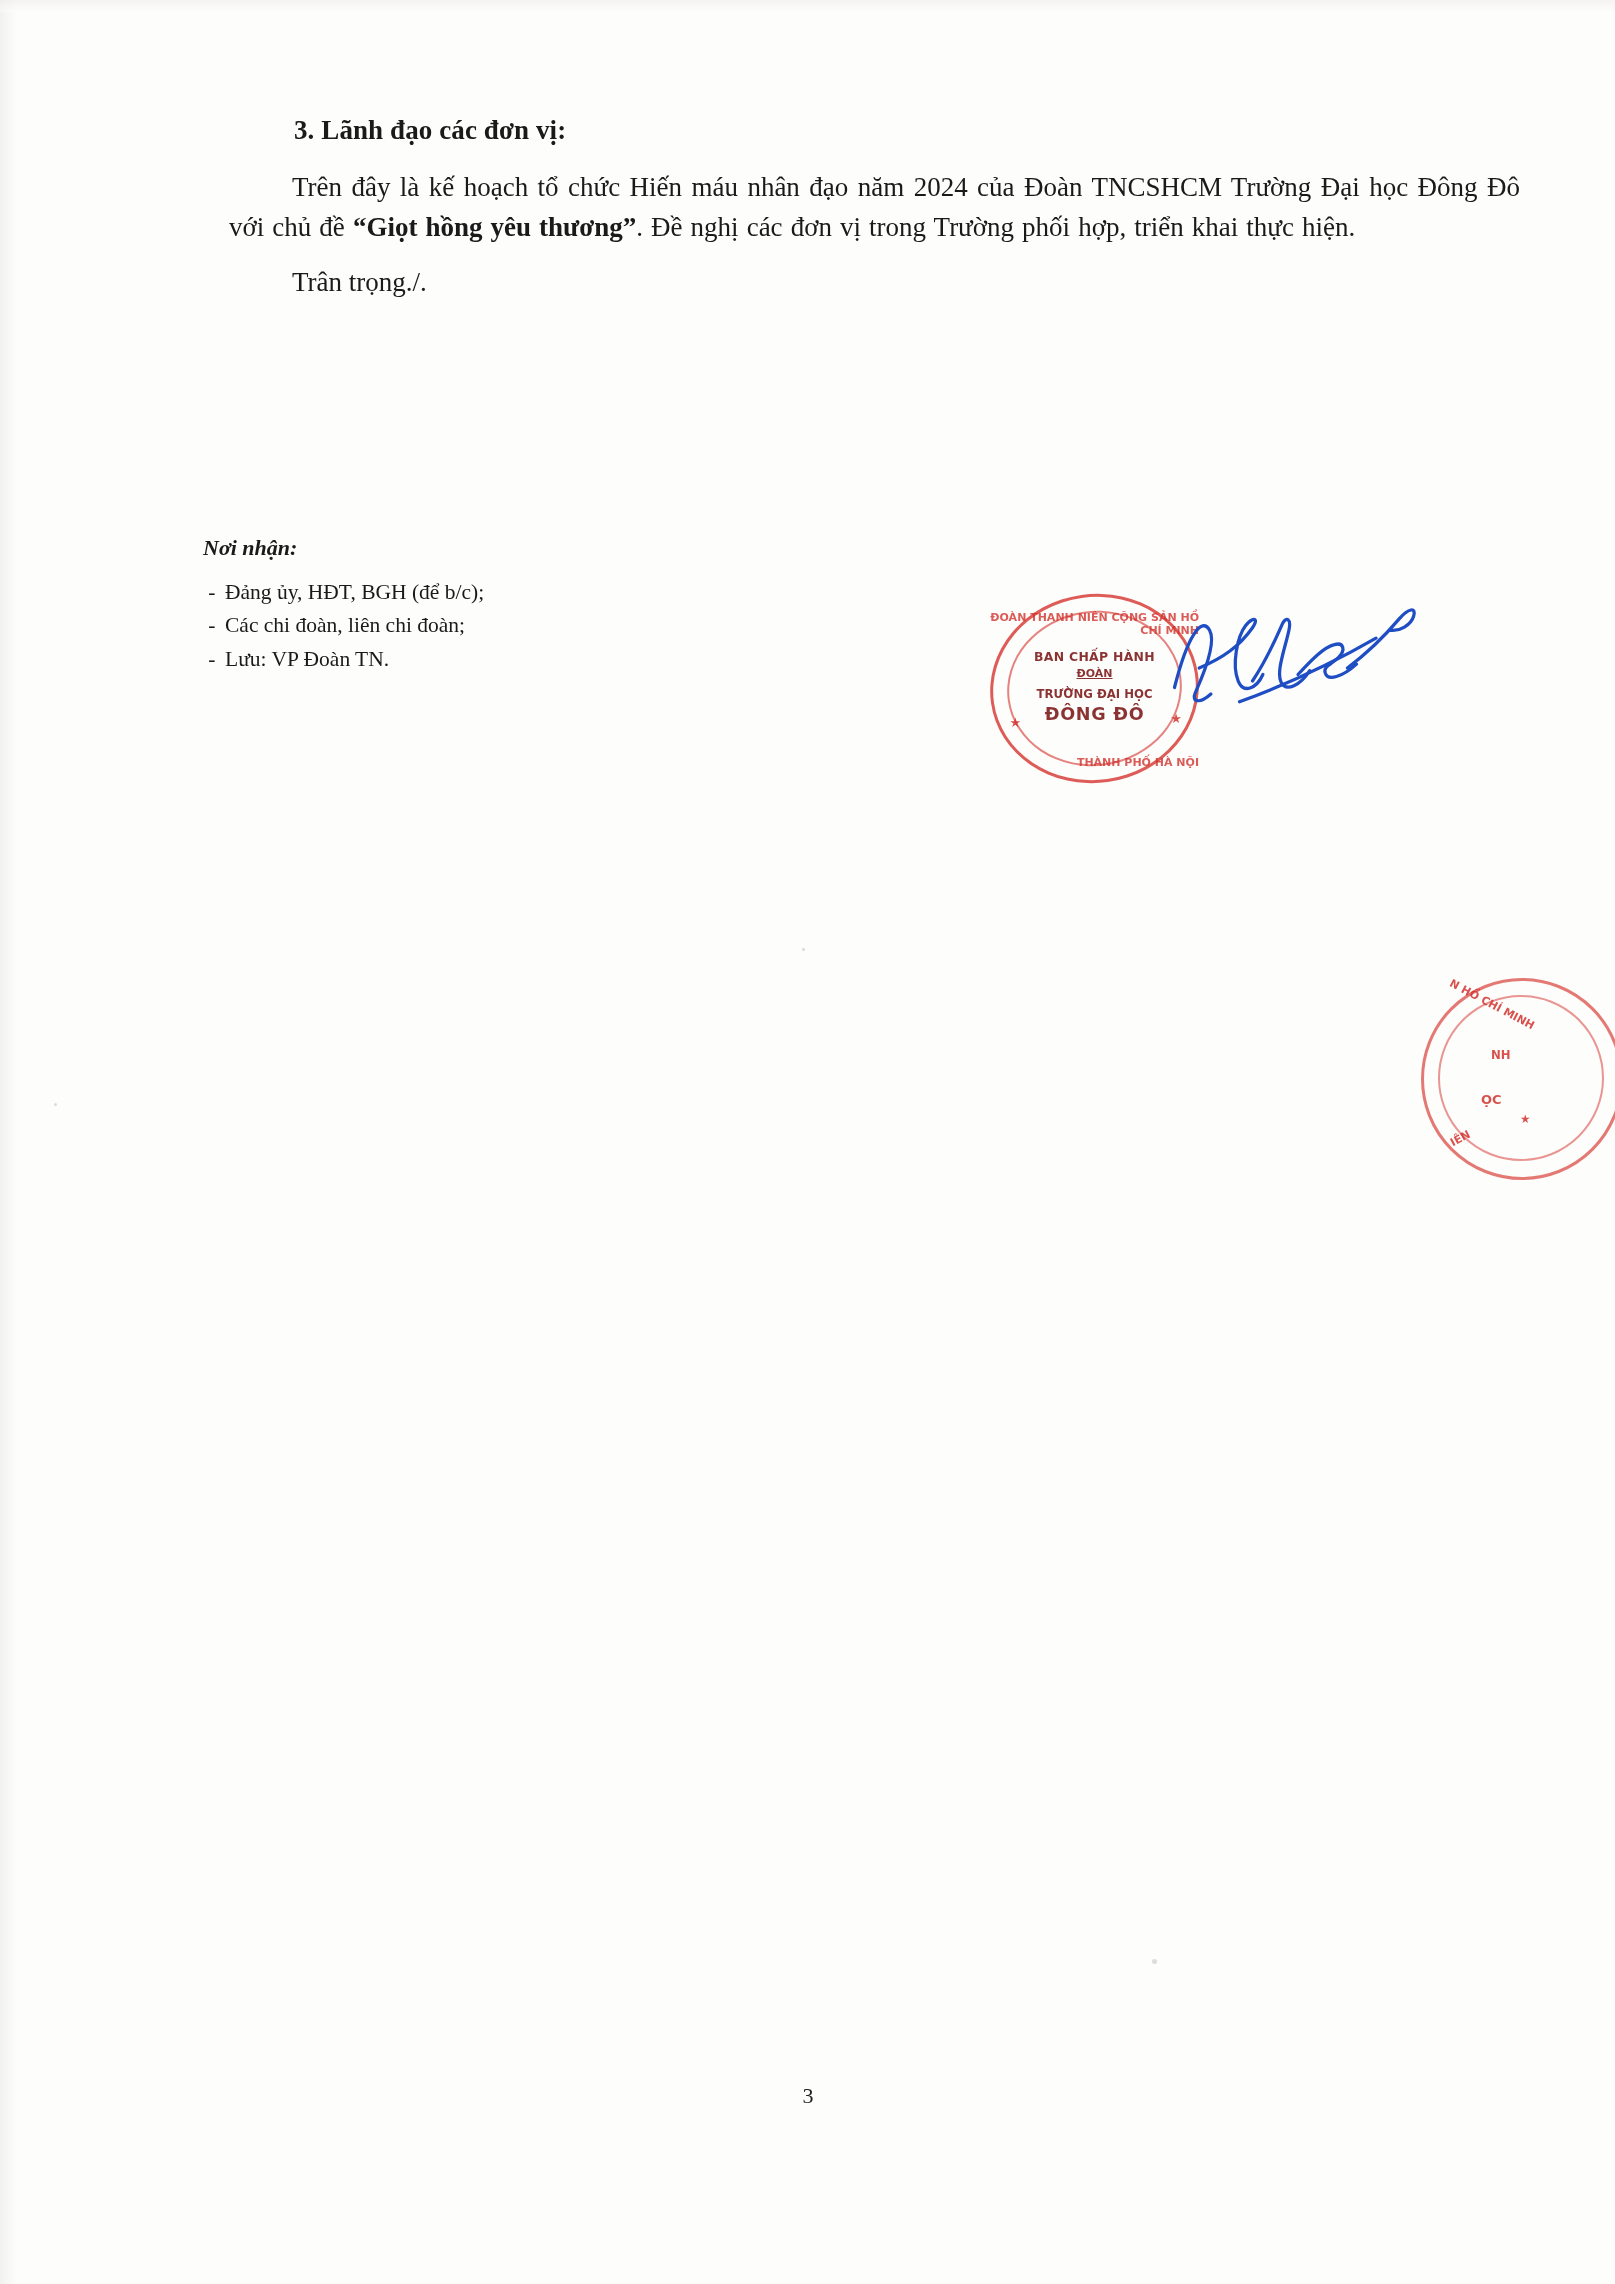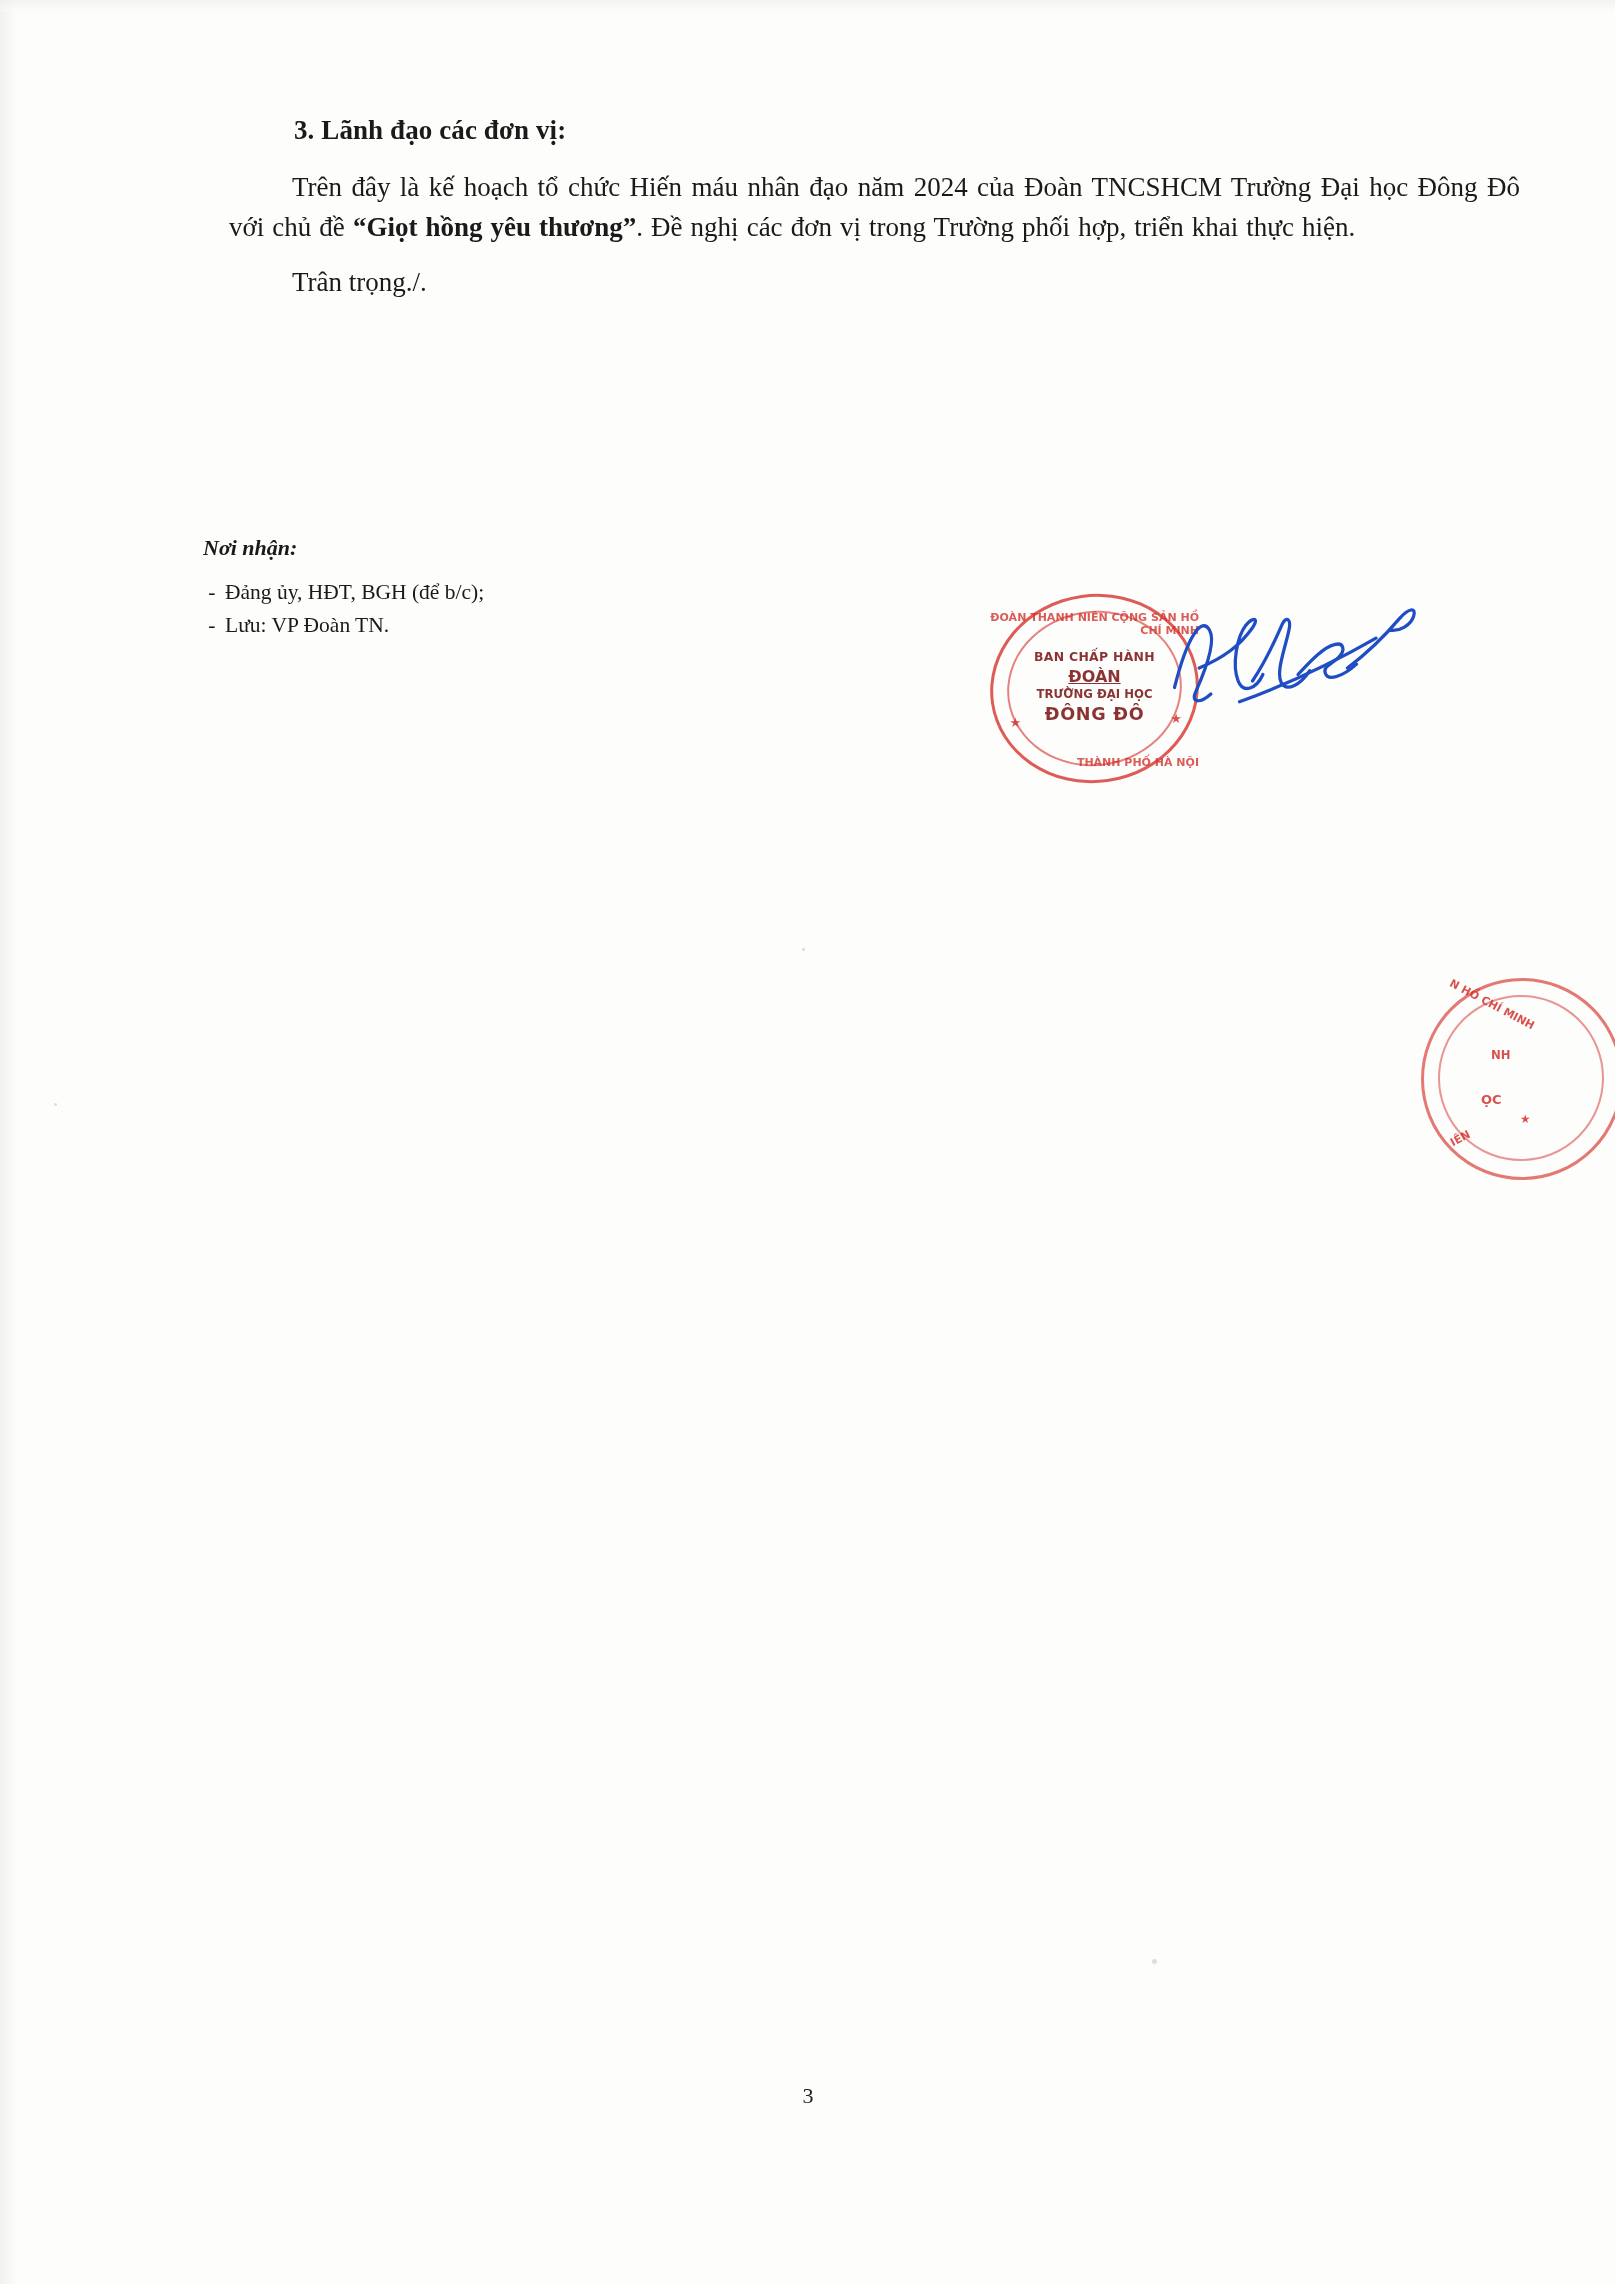--- a/index.html
+++ b/index.html
@@ -157,21 +157,21 @@
   .stamp .txt {
     position: absolute;
     width: 100%;
     text-align: center;
     font-family: "DejaVu Sans", sans-serif;
     font-weight: bold;
     color: #7f1d1d;
     opacity: .9;
   }
   .stamp .t1 { top: 55px;  font-size: 12.4px; letter-spacing: 0.3px; }
-  .stamp .t2 { top: 73px; font-size: 16px; text-decoration: underline; }
+  .stamp .t2 { top: 73px; font-size: 11px; text-decoration: underline; }
   .stamp .t3 { top: 93px; font-size: 11.7px; }
   .stamp .t4 { top: 110px; font-size: 17.6px; letter-spacing: 0.7px; }
   .stamp .arc-top,
   .stamp .arc-bottom {
     position: absolute;
     left: 0; right: 0;
     text-align: right;
     font-family: "DejaVu Sans", sans-serif;
     font-size: 11px;
     font-weight: bold;
@@ -264,20 +264,21 @@
 
     <div class="closing">Trân trọng./.</div>
   </div>
 
   <div class="sig-area">
 
     <div class="recipients">
       <div class="recipients-title">Nơi nhận:</div>
       <ul>
         <li>Đảng ủy, HĐT, BGH (để b/c);</li>
+        <li>Các chi đoàn, liên chi đoàn;</li>
         <li>Lưu: VP Đoàn TN.</li>
       </ul>
     </div>
 
 
     <div class="stamp">
       <div class="ring"></div>
       <div class="ring inner"></div>
       <div class="arc-top">ĐOÀN THANH NIÊN CỘNG SẢN HỒ CHÍ MINH</div>
       <div class="txt t1">BAN CHẤP HÀNH</div>

